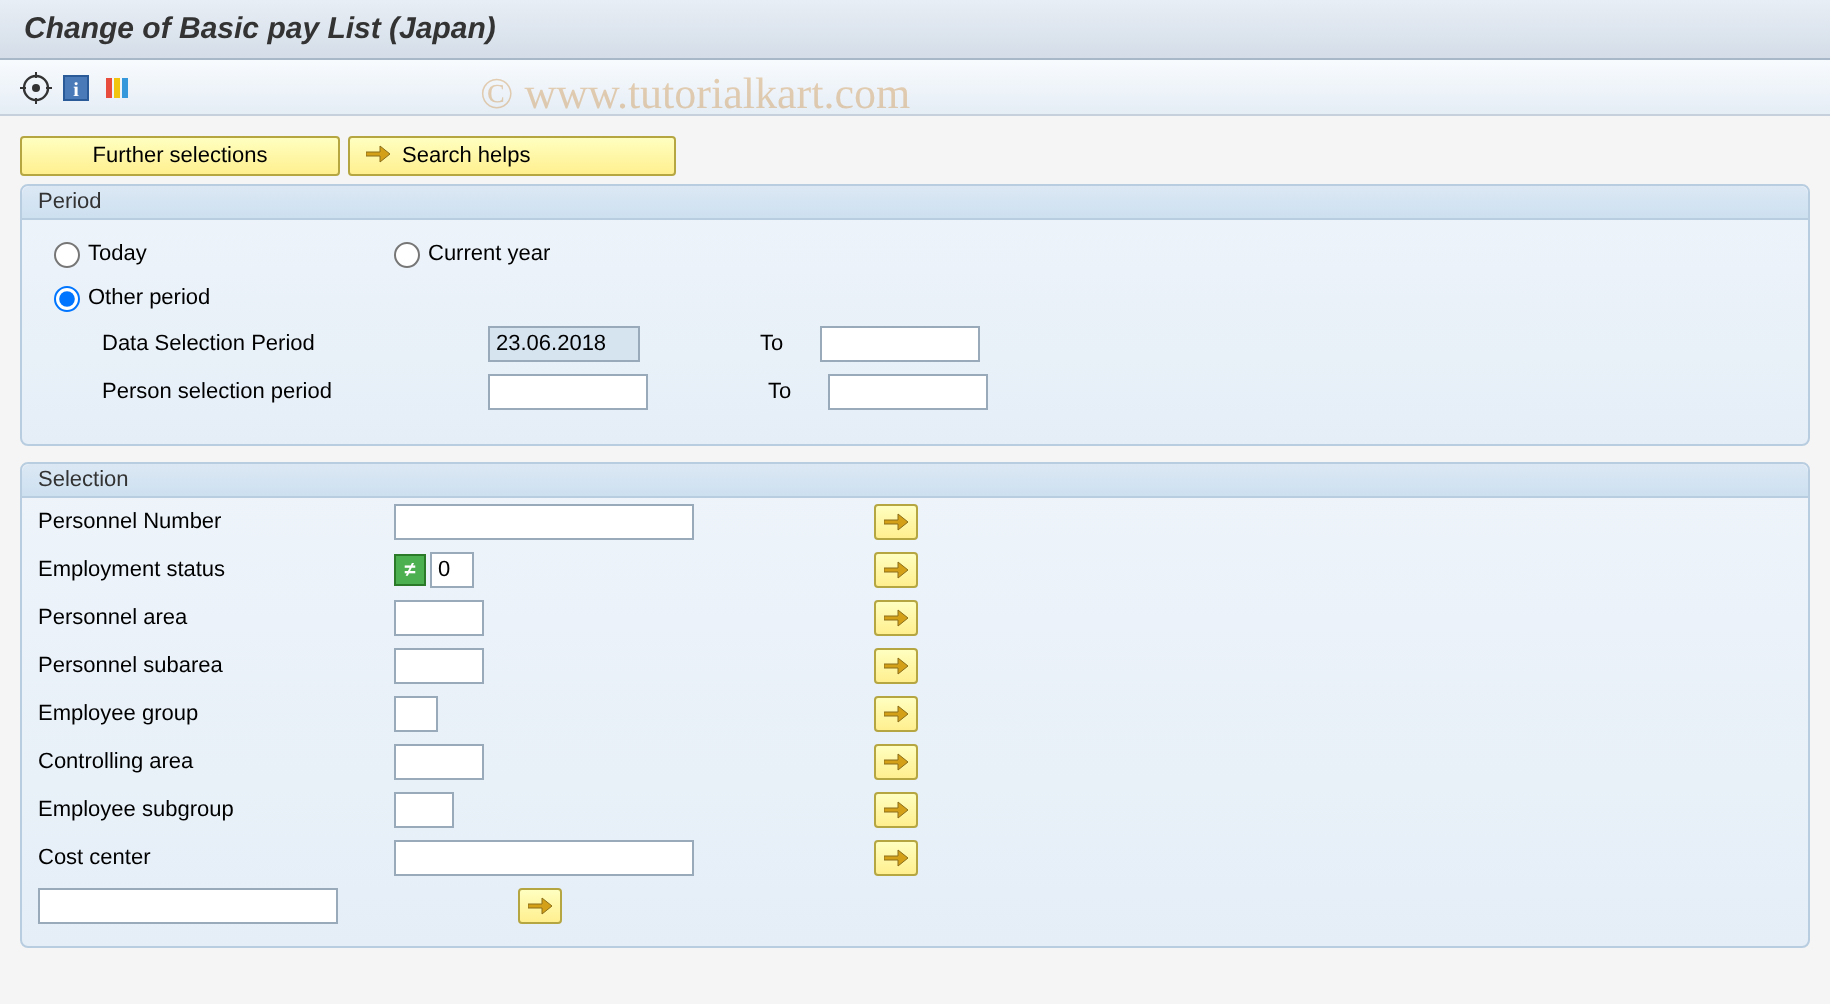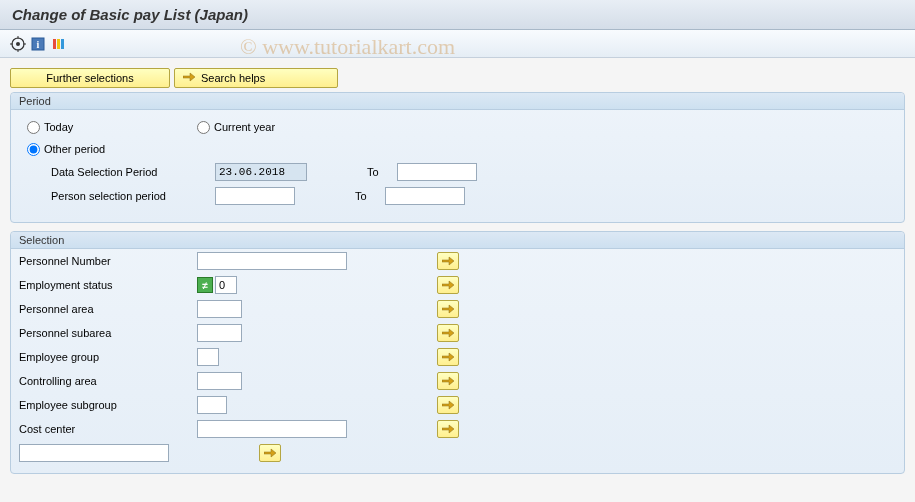--- a/index.html
+++ b/index.html
@@ -57,23 +57,23 @@
       padding: 2px 8px;
       font-size: 11px;
       color: #333;
       border-radius: 4px 4px 0 0;
     }
     .period-grid { padding: 6px 16px; }
     .period-row { display:flex; align-items:center; height:22px; }
     .radio-item { display:flex; align-items:flex-start; width:170px; font-size:11px; }
     .radio-item input { margin-right:4px; }
     .indent-row { display:flex; align-items:center; margin-left:24px; height:24px; }
-    .lbl-180 { width:164px; }
+    .lbl-180 { width:193px; }
     .inp { border:1px solid #9ab; background:#fff; height:18px; padding:0 3px; font-size:11px; }
-    .inp-date { width:92px; background:#d6e4f0;font-family:Liberation Mono, monospace; }
+    .inp-date { width:76px; background:#d6e4f0; }
     .to-lbl { margin-left:60px; width:30px; }
     .sel-row { display:flex; align-items:center; height:24px; padding-left:8px; }
     .sel-lbl { width:178px; }
     .filter-badge {
       width:16px; height:16px; background:#4caf50; color:#fff;
       display:inline-flex; align-items:center; justify-content:center;
       font-size:10px; font-weight:bold; border:1px solid #2a7a2a; margin-right:2px;
     }
     .multi-btn {
       width:22px; height:18px;

